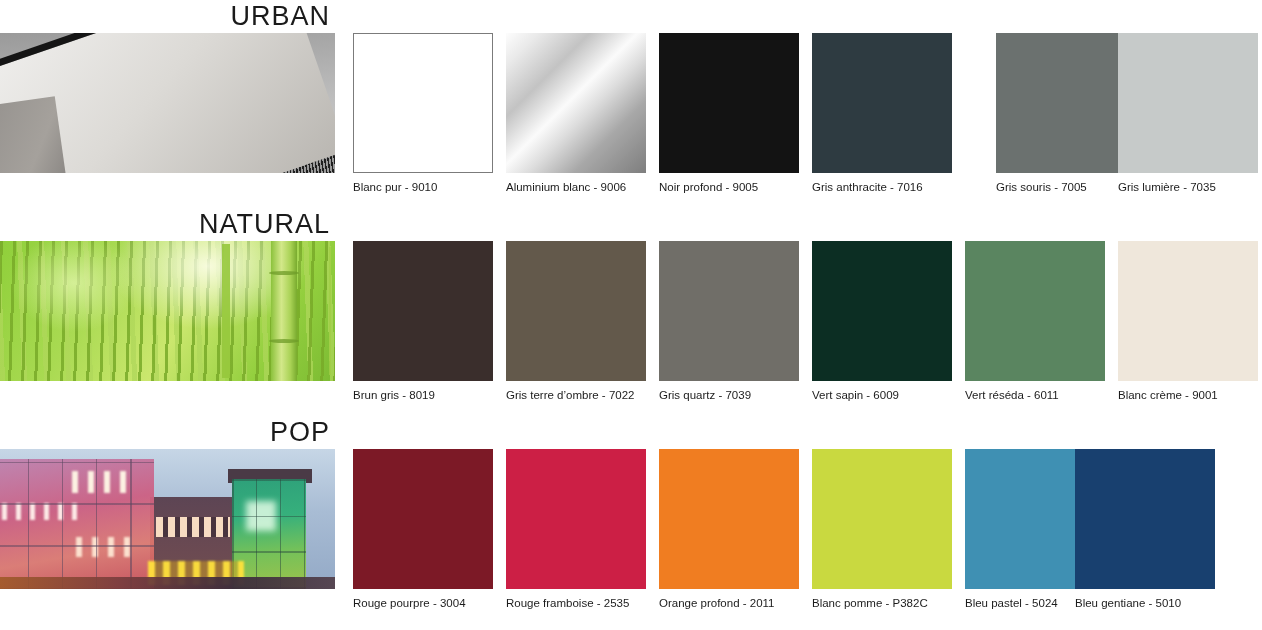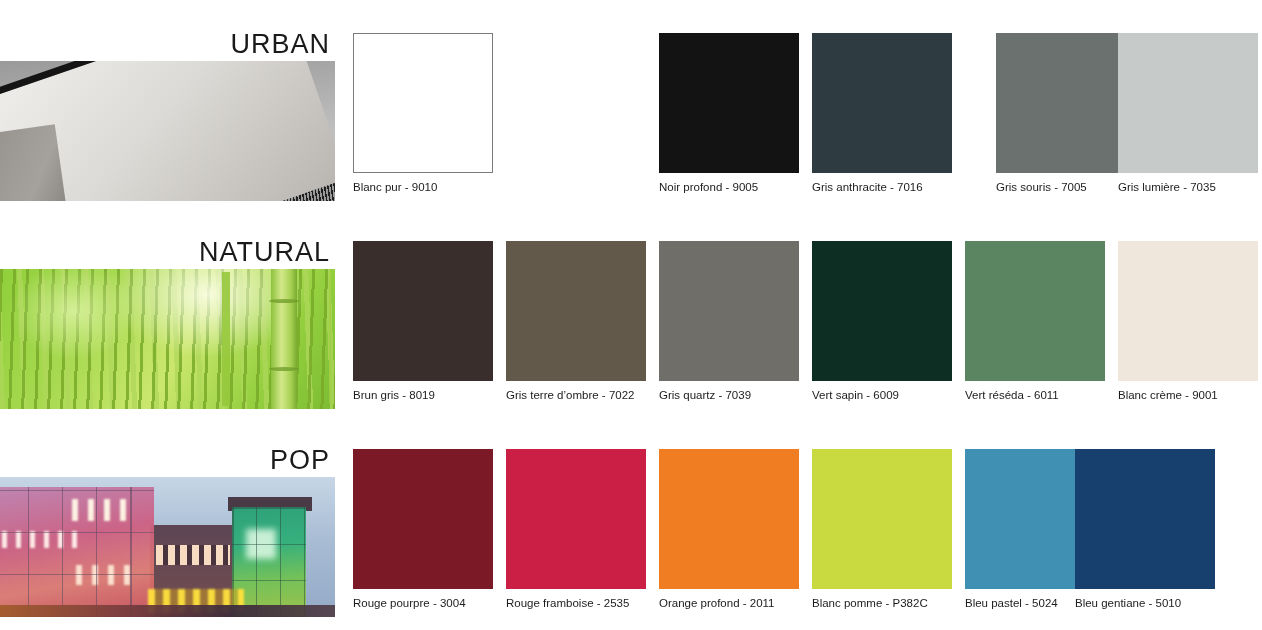--- a/index.html
+++ b/index.html
@@ -24,21 +24,20 @@
     height: 208px;
   }
 
   
   .section-photo-col {
     position: absolute;
     left: 0;
     top: 0;
     width: 335px;
     height: 208px;
-    margin-top: 28px;
   }
 
   .section-heading {
     position: absolute;
     left: 0;
     top: 0;
     width: 335px;
     height: 33px;
     line-height: 33px;
     text-align: right;
@@ -273,20 +272,24 @@
         <div class="recess"></div>
         <div class="slats-a"></div>
         <div class="roof-white"></div>
         <div class="wall-left"></div>
       </div>
     </div>
     <div class="swatch-grid">
       <div class="swatch-cell" style="left:0">
         <div class="swatch-chip bordered" style="background:#ffffff"></div>
         <div class="swatch-label">Blanc pur - 9010</div>
+      </div>
+      <div class="swatch-cell" style="left:153px">
+        <div class="swatch-chip" style="background:linear-gradient(135deg,#fdfdfd 0%,#e9e9e9 12%,#c3c3c3 30%,#fbfbfb 47%,#dcdcdc 58%,#a8a8a8 74%,#8e8e8e 90%,#7e7e7e 100%)"></div>
+        <div class="swatch-label">Aluminium blanc - 9006</div>
       </div>
       <div class="swatch-cell" style="left:306px">
         <div class="swatch-chip" style="background:#131313"></div>
         <div class="swatch-label">Noir profond - 9005</div>
       </div>
       <div class="swatch-cell" style="left:459px">
         <div class="swatch-chip" style="background:#2e3b41"></div>
         <div class="swatch-label">Gris anthracite - 7016</div>
       </div>
       <div class="swatch-cell" style="left:643px">

